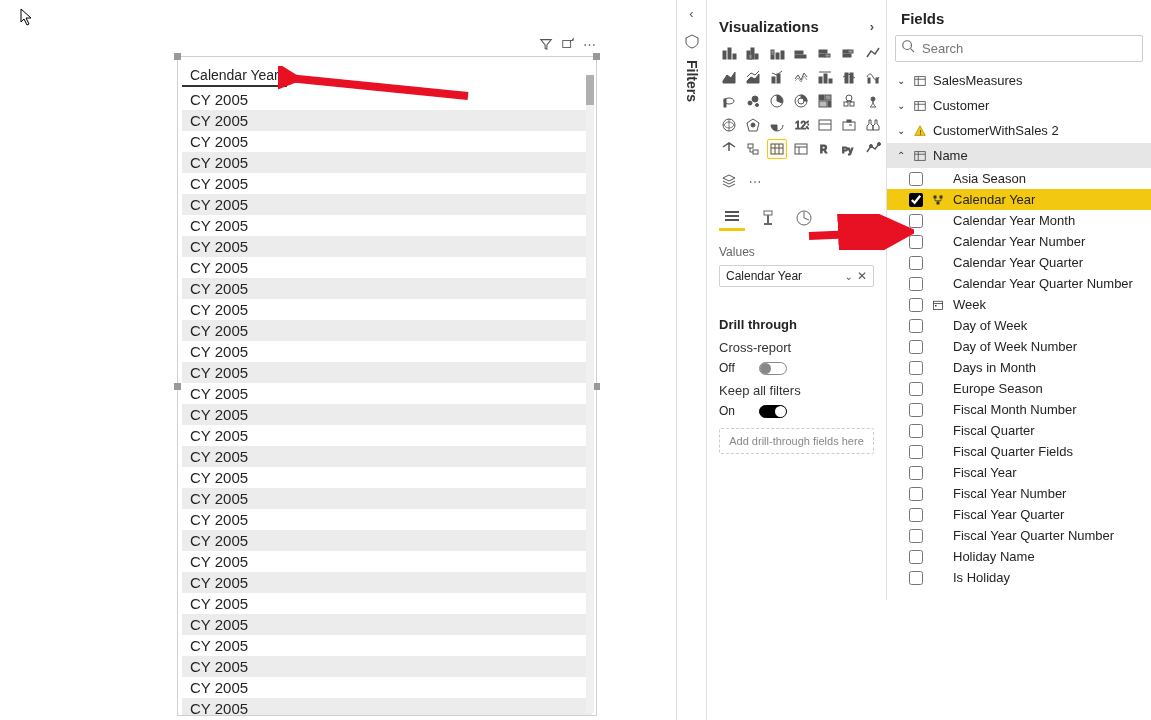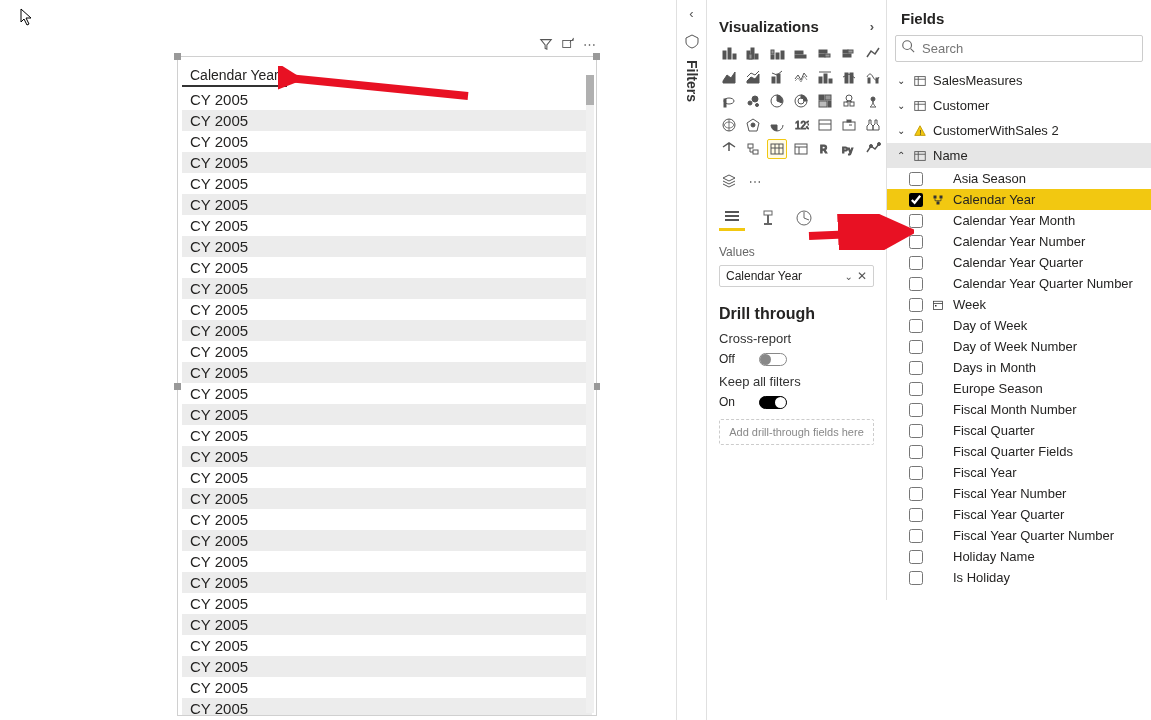--- a/index.html
+++ b/index.html
@@ -39,21 +39,21 @@
 .viz-tabs { display:flex; gap:10px; margin:14px 0 8px 0; padding-bottom:6px; }
 .viz-tabs .tab { width:26px; height:26px; display:flex; align-items:center; justify-content:center; color:#666; cursor:pointer; }
 .viz-tabs .tab.active { border-bottom:3px solid #f2c811; }
 
 .section-lbl { font-size:12px; color:#666; margin:6px 0; }
 .field-well { border:1px solid #d0d0d0; border-radius:2px; display:flex; align-items:center; padding:3px 6px; font-size:12px; }
 .field-well .txt { flex:1; }
 .field-well .chev-d { color:#555; font-size:10px; margin:0 4px; cursor:pointer; }
 .field-well .x { color:#555; font-size:12px; cursor:pointer; }
 
-.drill-title { font-size:16px; font-weight:600; margin:18px 0 8px 0; }
+.drill-title { font-size:13px; font-weight:600; margin:30px 0 8px 0; }
 .drill-lbl { font-size:13px; color:#333; margin-top:8px; }
 .toggle { display:flex; align-items:center; gap:24px; margin:6px 0; font-size:12px; }
 .toggle .switch { width:28px; height:13px; border-radius:7px; border:1px solid #888; position:relative; background:#fff; cursor:pointer; }
 .toggle .switch .knob { width:11px; height:11px; border-radius:50%; background:#888; position:absolute; top:0; left:0; }
 .toggle.on .switch { background:#000; border-color:#000; }
 .toggle.on .switch .knob { background:#fff; left:auto; right:0; }
 .drop-zone { border:1px dashed #ccc; border-radius:2px; font-size:11px; color:#888; padding:6px; text-align:center; margin-top:10px; }
 
 .fields-pane { position:absolute; left:886px; top:0; width:265px; height:600px; border-left:1px solid #e0e0e0; }
 .fields-head { padding:10px 14px 8px 14px; font-size:15px; font-weight:600; }

